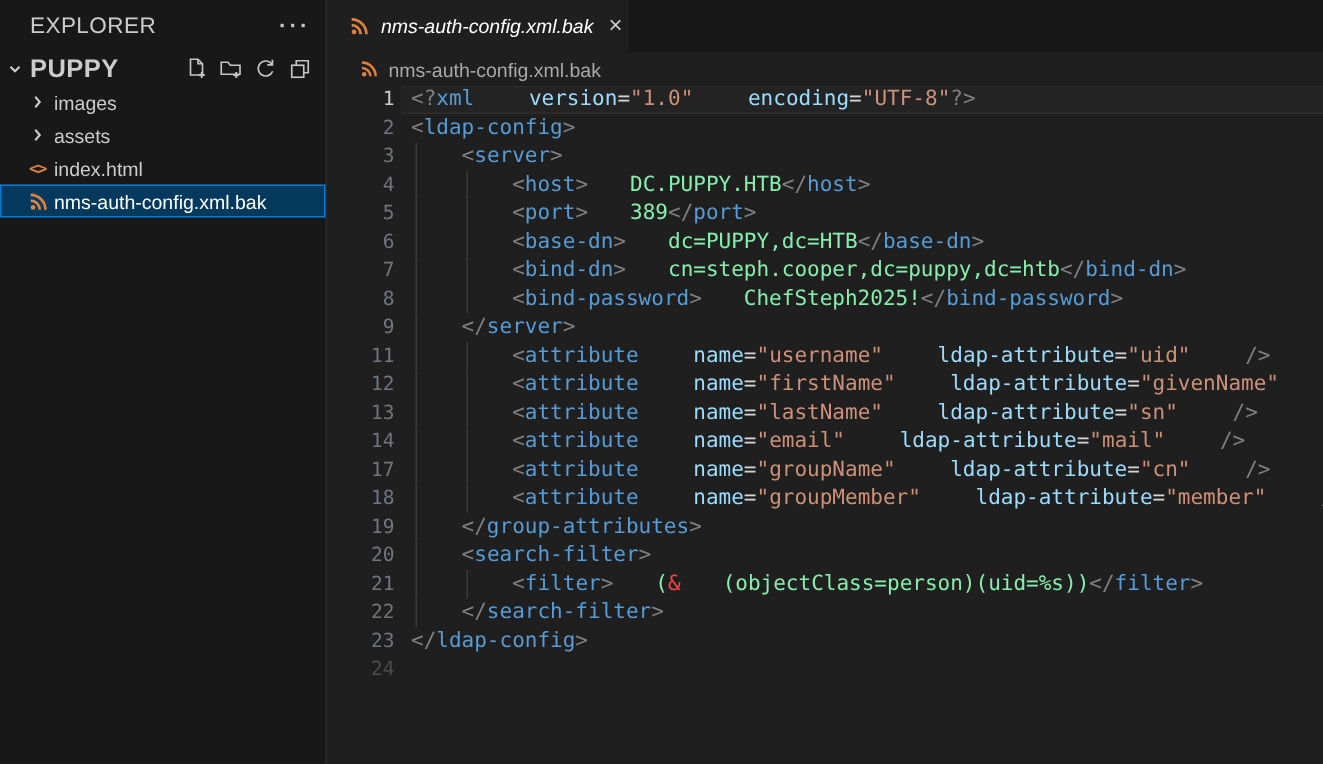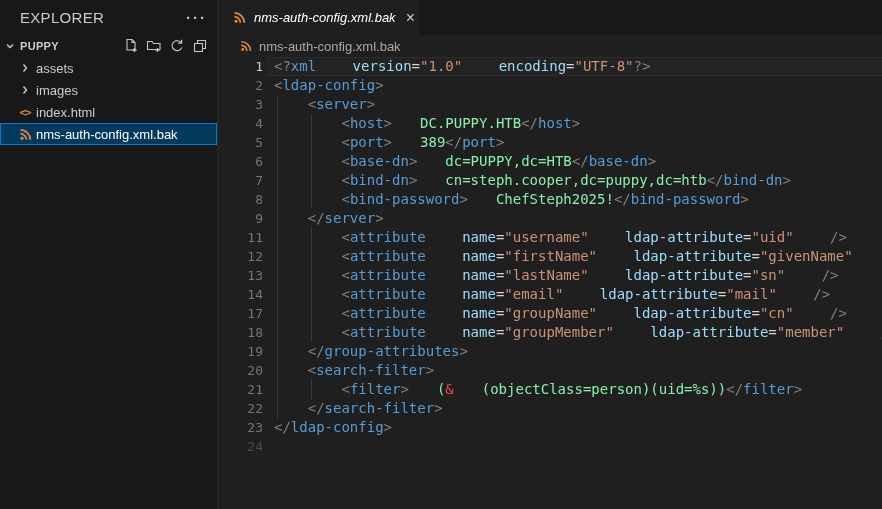--- a/index.html
+++ b/index.html
@@ -12,21 +12,21 @@
   }
   
   .sidebar {
     position:absolute; left:0; top:0; bottom:0; width:218px;
     background:#181818; border-right:1px solid #2b2b2b;
   }
   .explorer-header { height:35px; display:flex; align-items:center; padding:0 10px 0 20px; }
   .explorer-title { font-size:15px; color:#cccccc; flex:1; letter-spacing:.3px; }
   .more-btn { color:#c5c5c5; font-size:15px; font-weight:bold; letter-spacing:2px; cursor:pointer; line-height:10px; }
   .section-header { height:22px; display:flex; align-items:center; padding-left:2px; cursor:pointer; }
-  .section-title { font-size:11px; font-weight:700; color:#cccccc; margin-left:2px; letter-spacing:.3px; }
+  .section-title { font-size:17px; font-weight:700; color:#cccccc; margin-left:2px; letter-spacing:.3px; }
   .section-toolbar { margin-left:auto; display:flex; gap:6px; padding-right:9px; }
   .tool-btn { width:17px; height:17px; display:flex; align-items:center; justify-content:center; cursor:pointer; }
   .tool-btn svg { stroke:#c5c5c5; fill:none; stroke-width:1.1; }
   .chev svg { stroke:#cccccc; fill:none; stroke-width:1.4; }
   .tree { }
   .tree-item {
     height:22px; display:flex; align-items:center; padding-left:17px;
     font-size:13px; color:#cccccc; cursor:pointer; width:100%;
   }
   .tree-item .icon-box { width:16px; height:16px; display:flex; align-items:center; justify-content:center; margin-right:3px; flex:none; }
@@ -112,29 +112,29 @@
     </span>
   </div>
 
   <div class="tree">
     <div class="tree-item">
       <span class="icon-box chev">
         <svg width="16" height="16" viewBox="0 0 16 16">
             <polyline points="6.5,4.5 9.5,8 6.5,11.5"></polyline>
           </svg>
       </span>
-      <span>assets</span>
+      <span>images</span>
     </div>
     <div class="tree-item">
       <span class="icon-box chev">
         <svg width="16" height="16" viewBox="0 0 16 16">
             <polyline points="6.5,4.5 9.5,8 6.5,11.5"></polyline>
           </svg>
       </span>
-      <span>images</span>
+      <span>assets</span>
     </div>
     <div class="tree-item">
       <span class="icon-box">
           <span class="html-glyph">&lt;&gt;</span>
         </span>
       <span>index.html</span>
     </div>
     <div class="tree-item selected">
       <span class="icon-box rss-icon">
         <svg width="15" height="15" viewBox="0 0 16 16">

